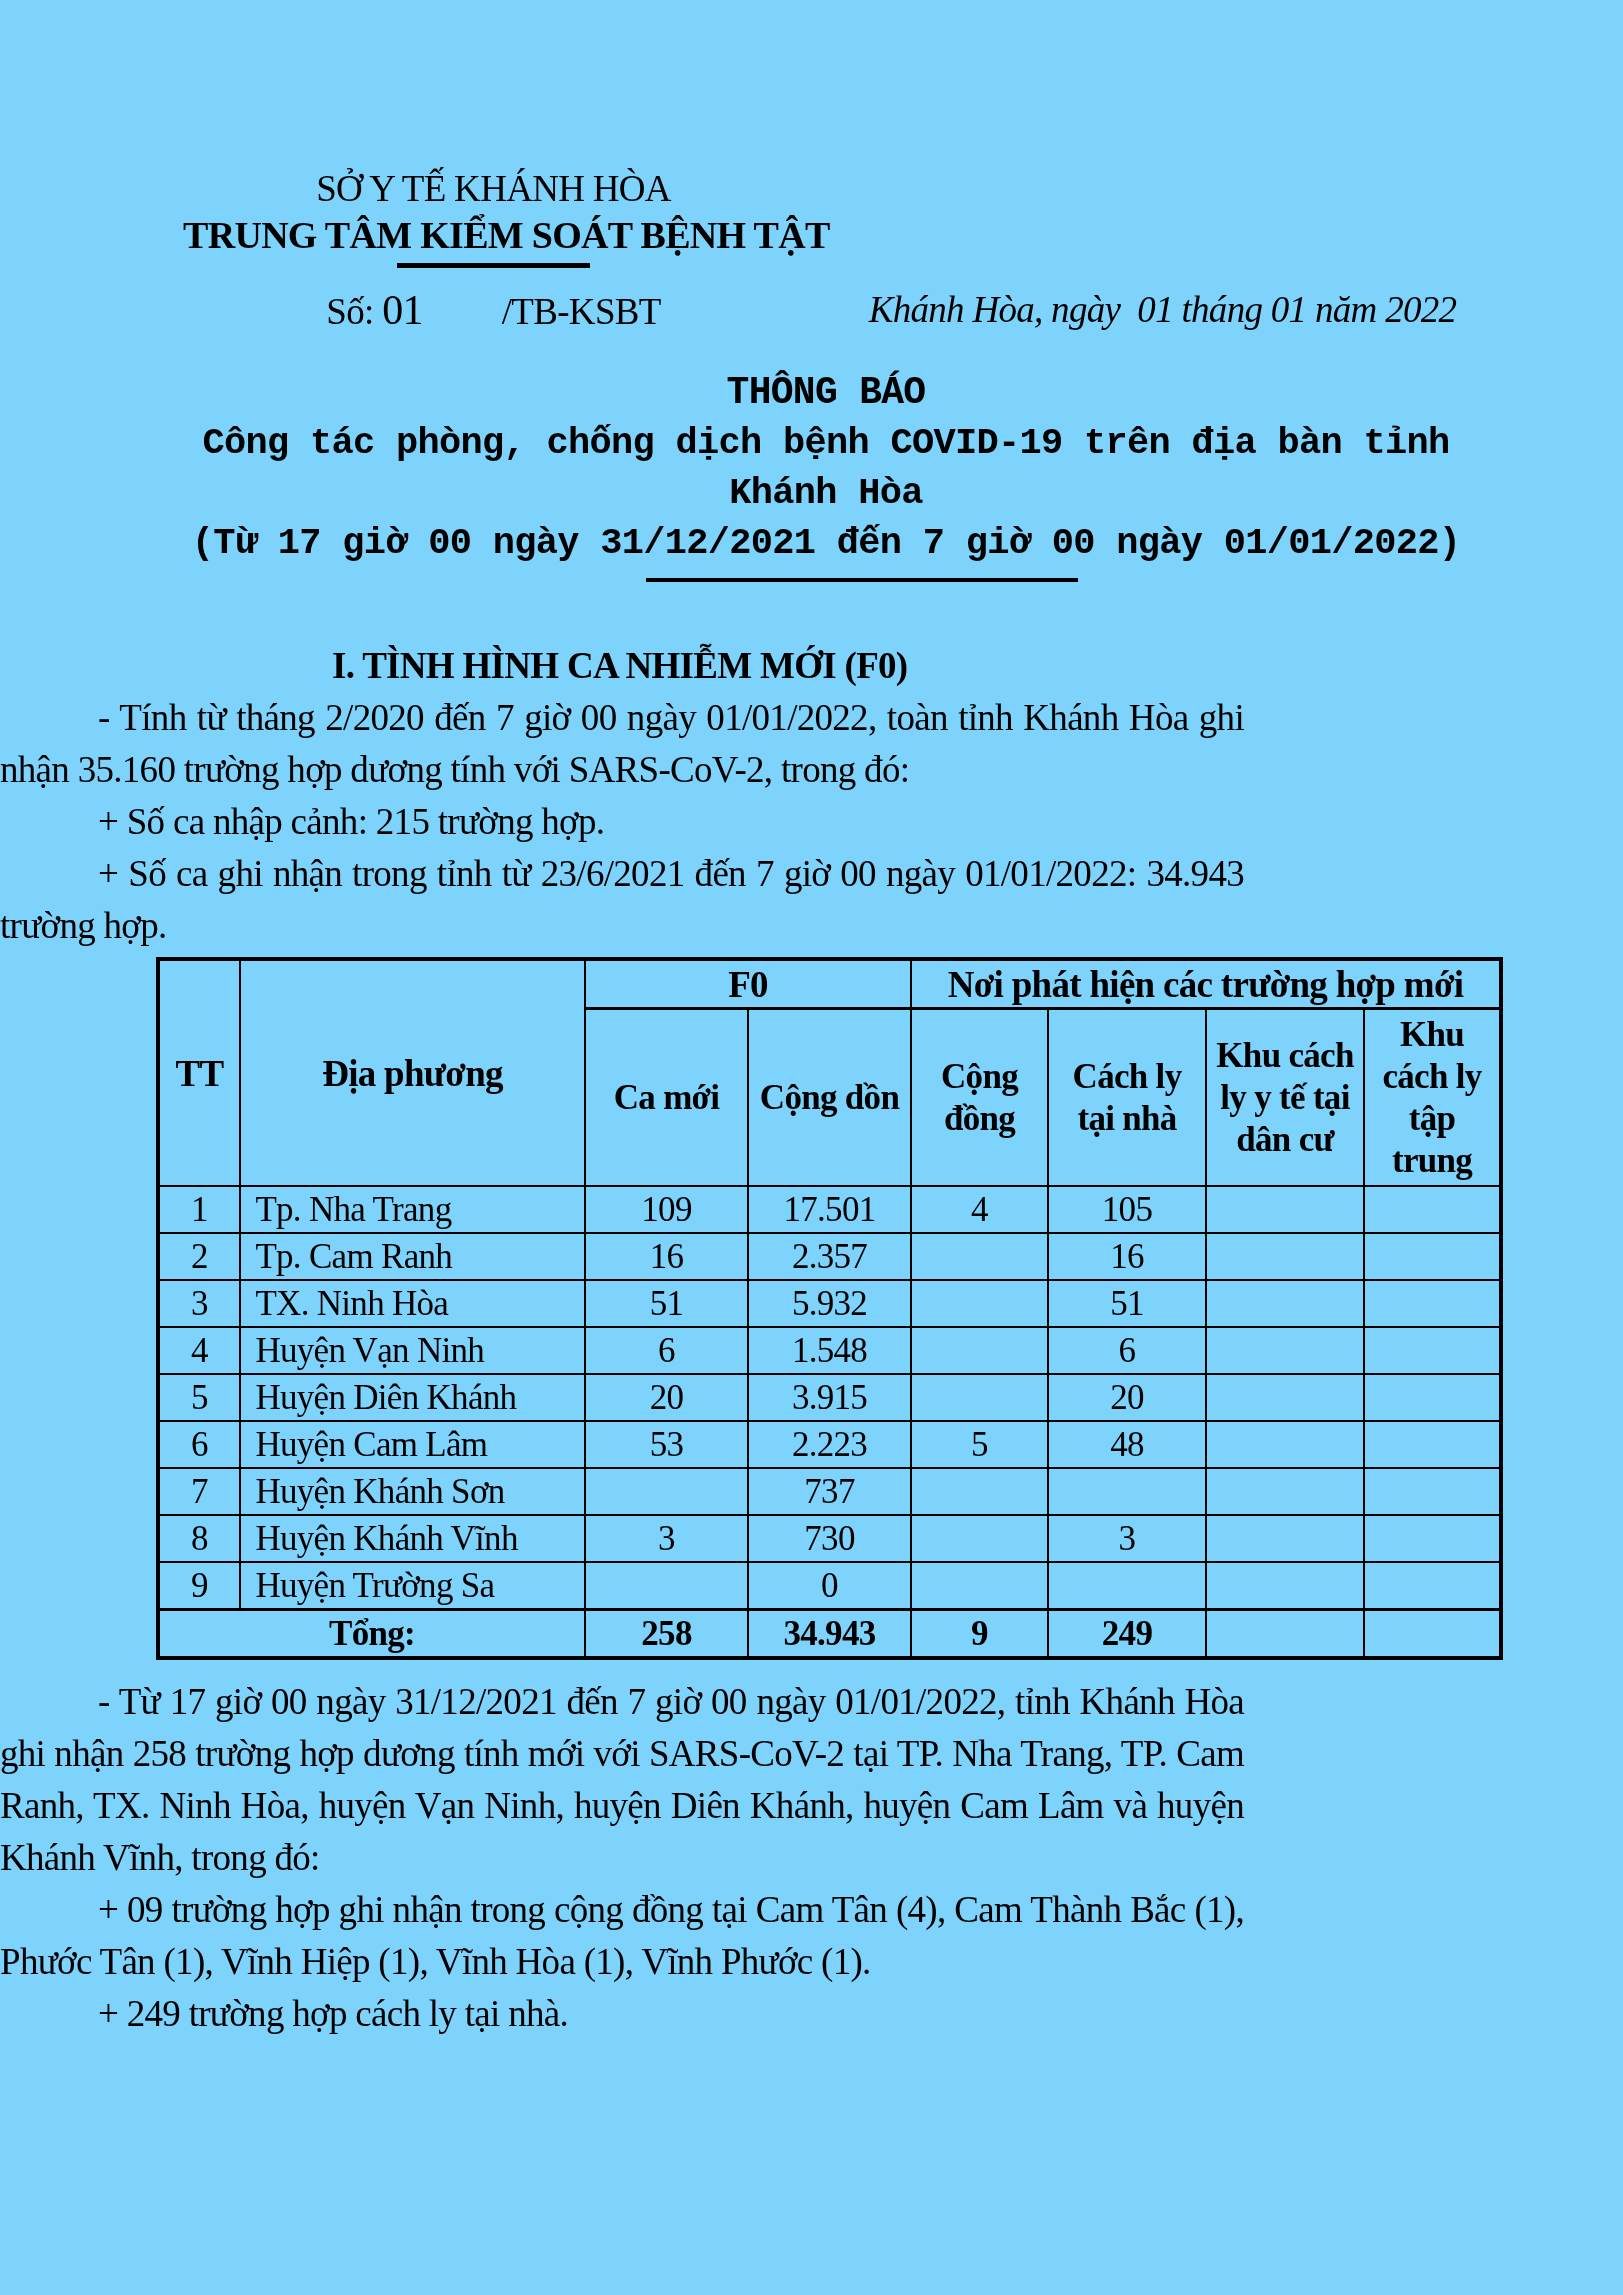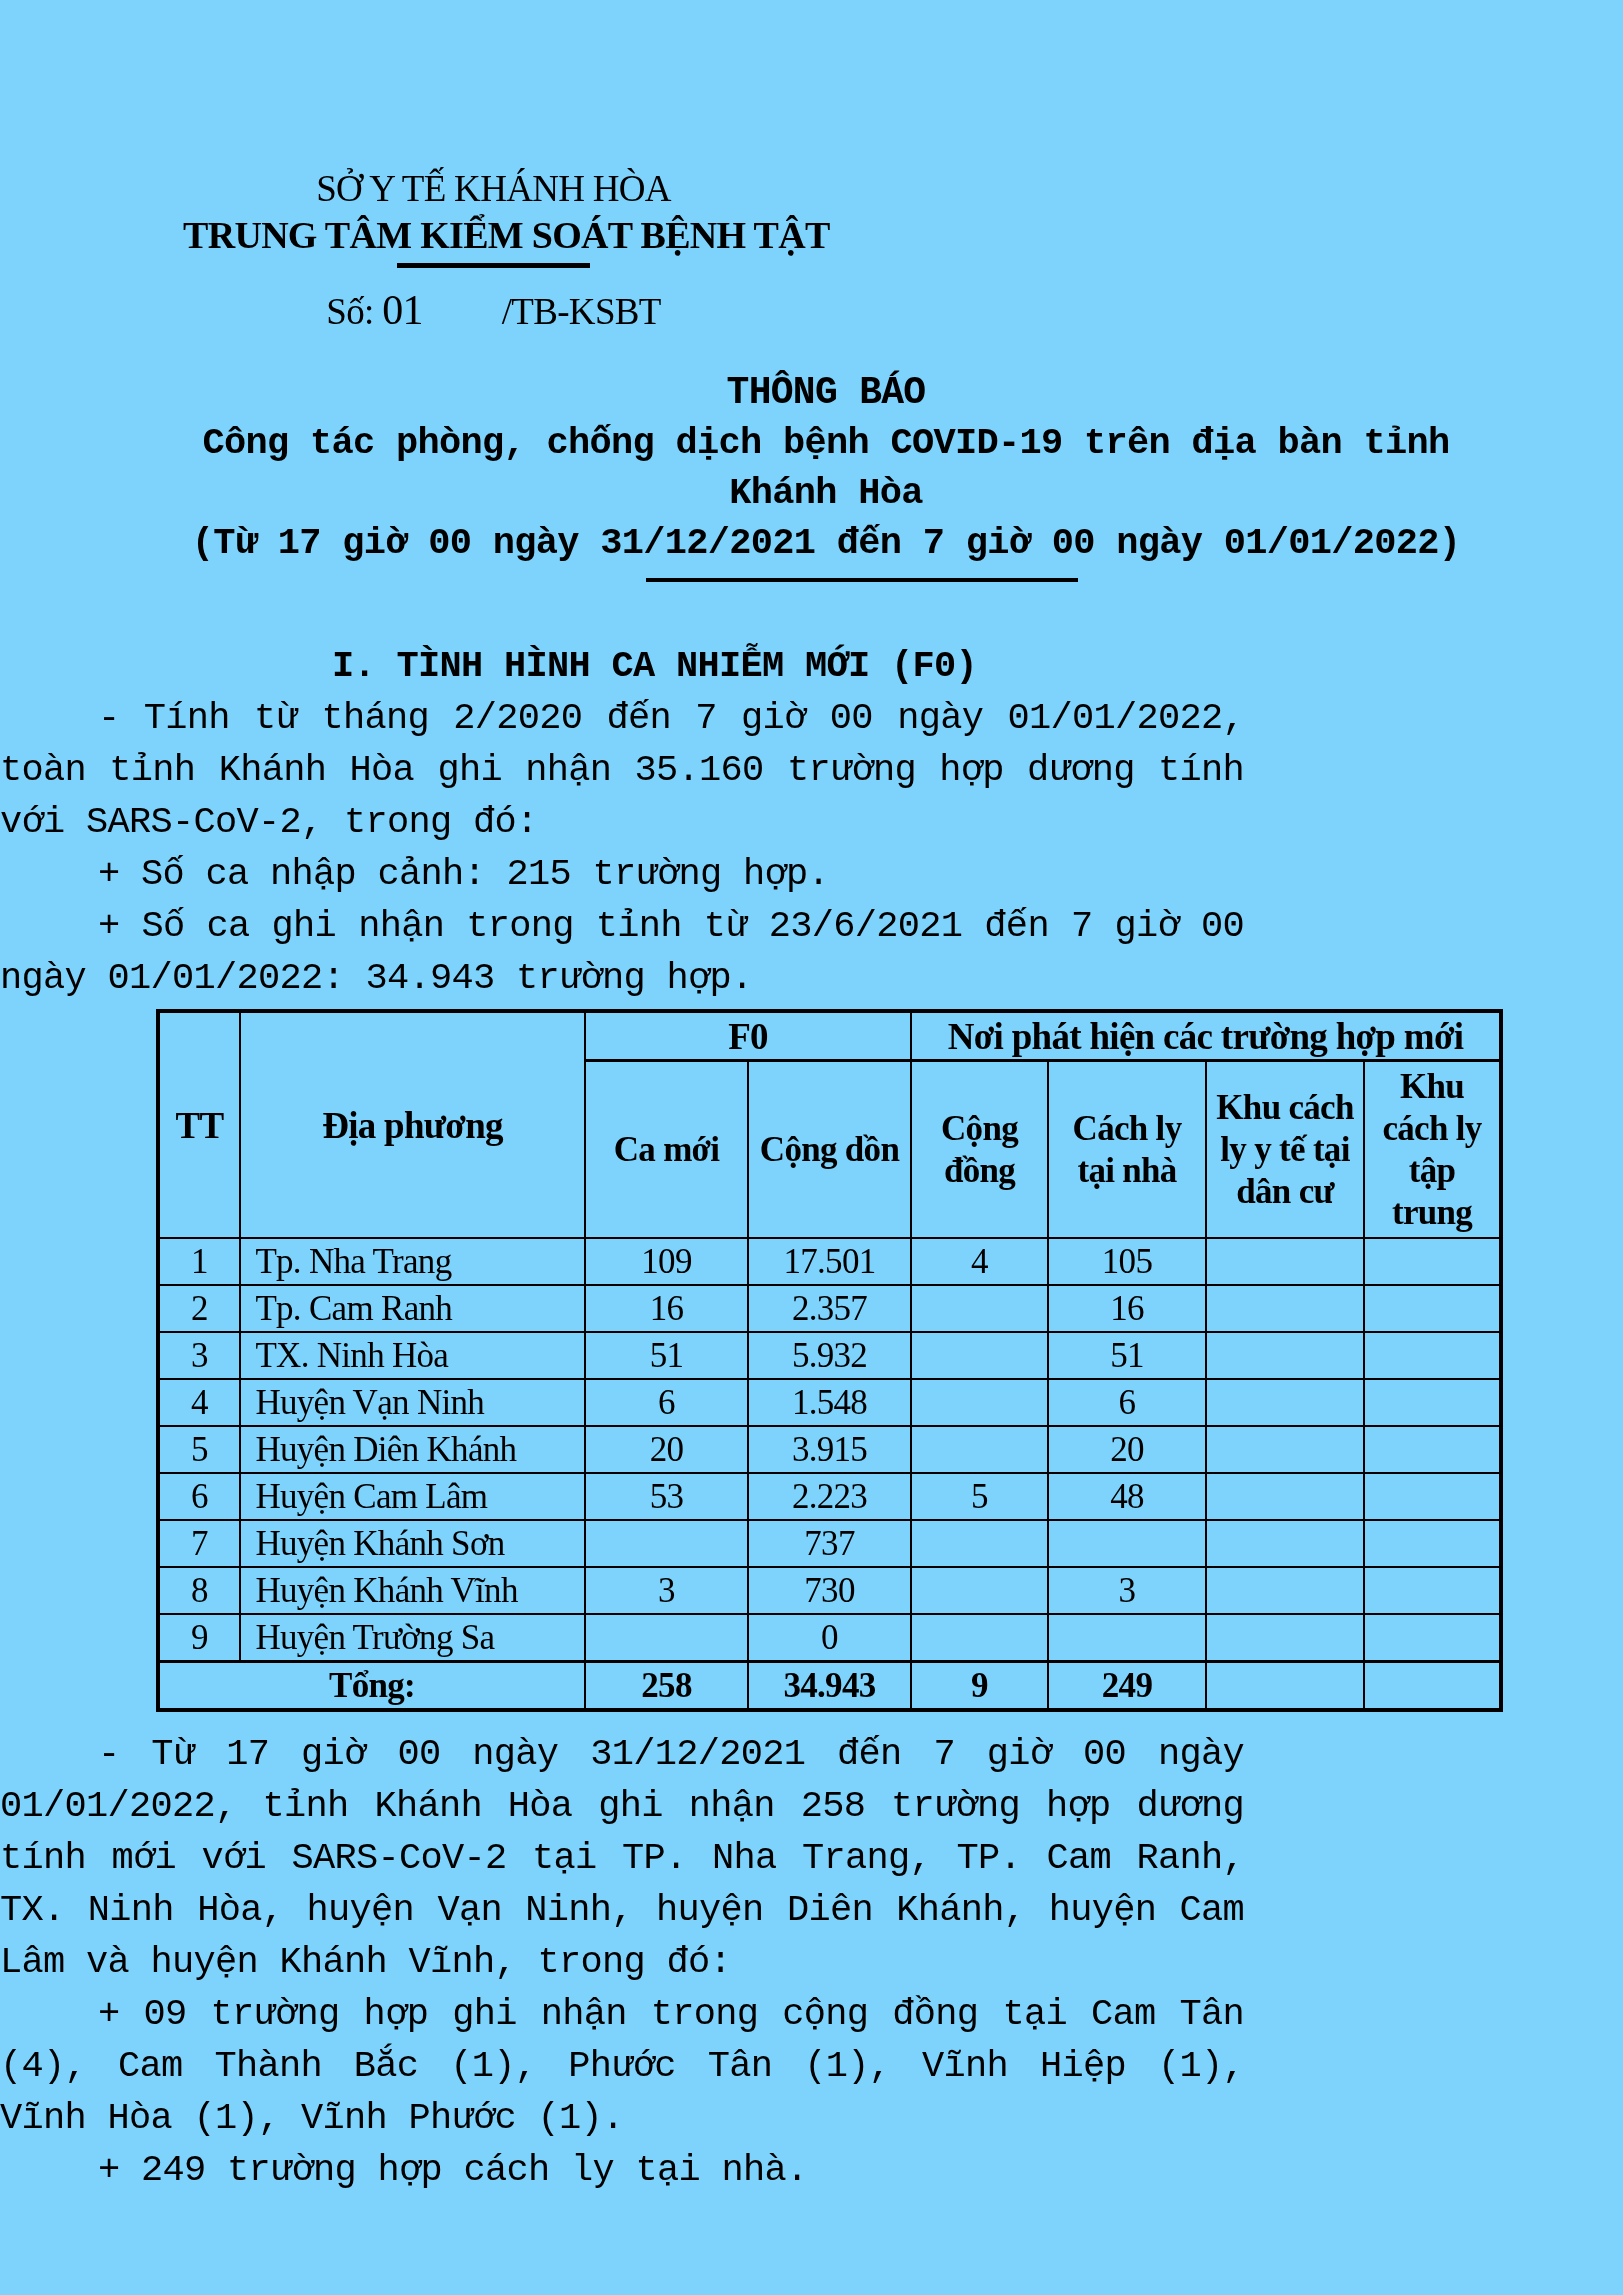--- a/index.html
+++ b/index.html
@@ -108,21 +108,20 @@
     background: #000;
     margin: 9.2px auto 0 auto;
   }
   
   .body-text {
     margin-left: 234px;
     width: 1244px;
     font-size: 37px;
     line-height: 52px;
     text-align: justify;
-    font-family: Liberation Mono, monospace;
   }
   .section-heading {
     margin-top: 58px;
     font-weight: bold;
     text-indent: 98px;
     text-align: left;
   }
   .para {
     text-indent: 98px;
     margin: 0;
@@ -183,20 +182,21 @@
   <div class="header-row">
     <div class="issuer-block">
       <div class="hdr-line">SỞ Y TẾ KHÁNH HÒA</div>
       <div class="hdr-line hdr-bold">TRUNG TÂM KIỂM SOÁT BỆNH TẬT</div>
       <div class="issuer-underline"></div>
     </div>
   </div>
 
   <div class="sub-row">
     <div class="doc-number-line"><span>Số:</span> <span class="doc-number-value">01</span><span class="num-gap"></span><span>/TB-KSBT</span></div>
+    <div class="place-date-line">Khánh Hòa, ngày  01 tháng 01 năm 2022</div>
   </div>
 
   <div class="title-block">
     <div class="title-main">THÔNG BÁO</div>
     <div class="title-sub">Công tác phòng, chống dịch bệnh COVID-19 trên địa bàn tỉnh Khánh Hòa</div>
     <div class="title-sub">(Từ 17 giờ 00 ngày 31/12/2021 đến 7 giờ 00 ngày 01/01/2022)</div>
     <div class="title-underline"></div>
   </div>
 
   <div class="body-text section-heading">I. TÌNH HÌNH CA NHIỄM MỚI (F0)</div>

